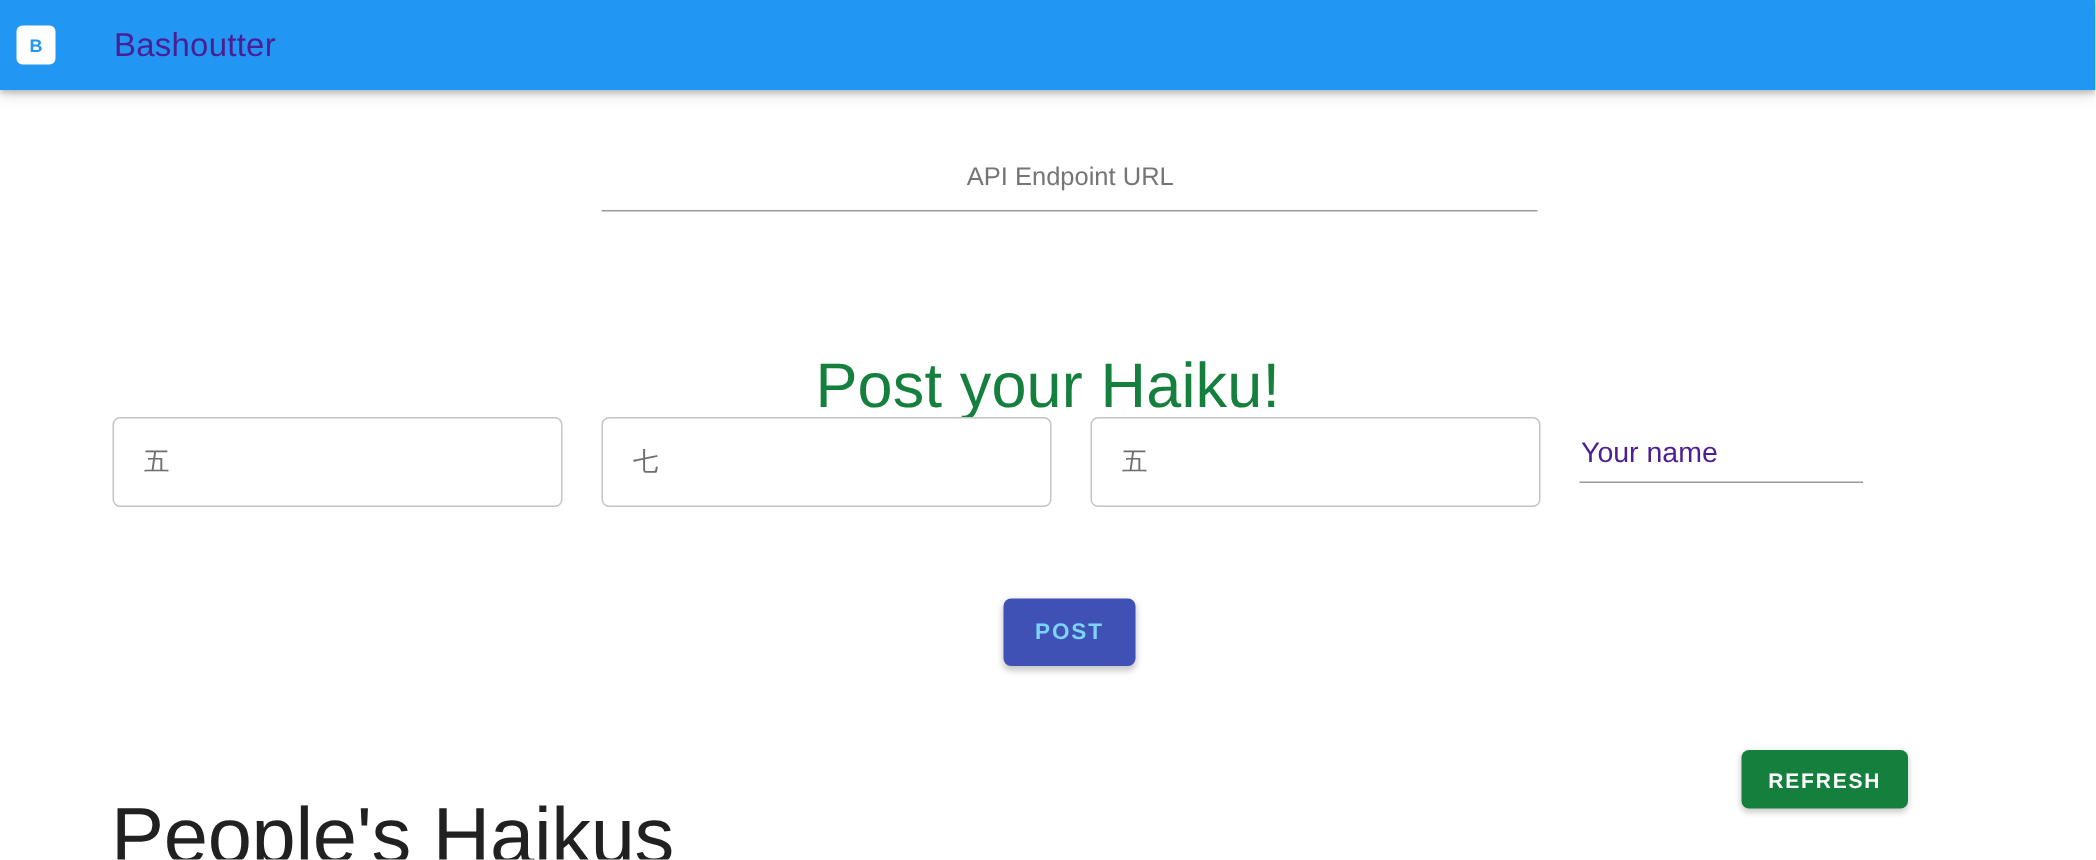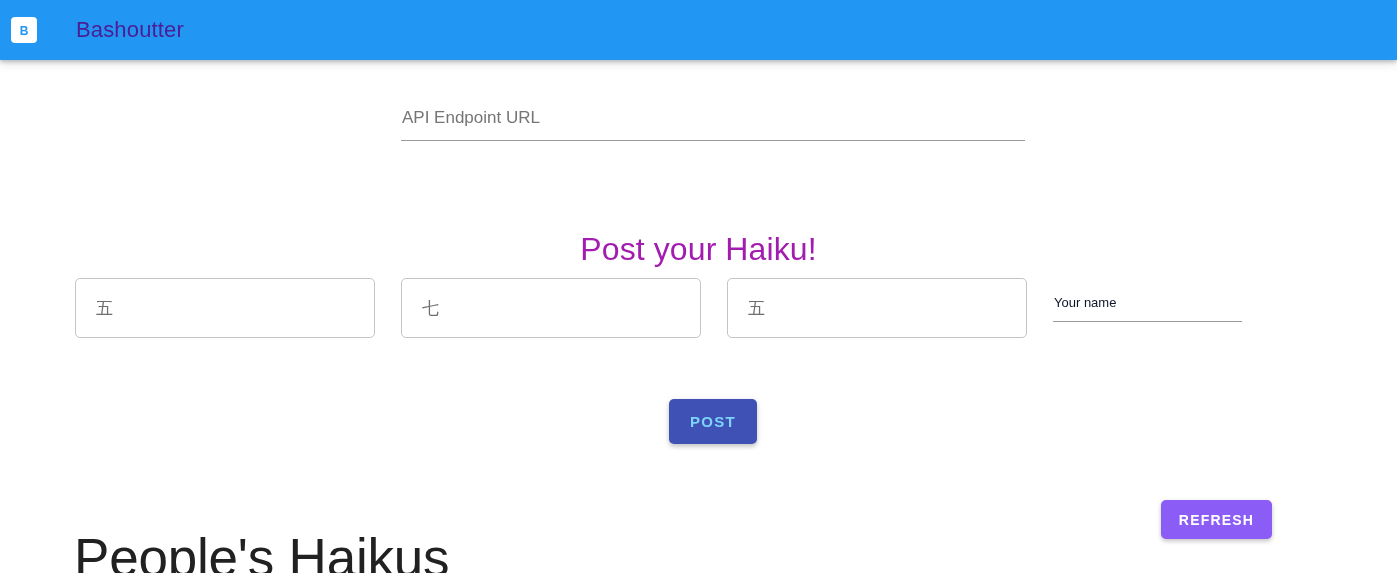--- a/index.html
+++ b/index.html
@@ -59,20 +59,21 @@
     height: 513px;
     background: #ffffff;
   }
 
   
   .api-field {
     position: absolute;
     left: 401px;
     top: 46px;
     width: 624px;
+    text-align: center;
   }
   .api-field .ph {
     display: block;
     font-size: 17px;
     color: #757575;
     line-height: 24px;
     padding: 0 0 10px 1px;
     font-weight: 400;
     white-space: nowrap;
   }
@@ -82,23 +83,23 @@
     background: #9a9a9a;
   }
 
   
   .post-heading {
     position: absolute;
     top: 140px;
     left: 0;
     width: 1397px;
     text-align: center;
-    font-size: 32px;
-    font-weight: 400;
-    color: #a21caf;
+    font-size: 42px;
+    font-weight: 400;
+    color: #15803d;
     letter-spacing: 0.1px;
     line-height: 44px;
   }
 
   
   .haiku-row {
     position: absolute;
     top: 218px;
     left: 0;
     width: 1397px;
@@ -129,22 +130,22 @@
   .box-3 { left: 727px; }
 
   .name-field {
     position: absolute;
     left: 1053px;
     top: 14px;
     width: 189px;
   }
   .name-field .ph {
     display: block;
-    font-size: 13px;
-    color: #0f172a;
+    font-size: 19px;
+    color: #4c1d95;
     line-height: 22px;
     padding: 0 0 7px 1px;
     white-space: nowrap;
   }
   .name-field .rule {
     height: 1px;
     width: 100%;
     background: #9a9a9a;
   }
 
@@ -181,21 +182,21 @@
     line-height: 62px;
     letter-spacing: -0.2px;
     white-space: nowrap;
   }
   .refresh-btn {
     position: absolute;
     left: 1161px;
     top: 440px;
     width: 111px;
     height: 39px;
-    background: #8b5cf6;
+    background: #15803d;
     color: #ffffff;
     border: none;
     border-radius: 5px;
     font-family: "Liberation Sans", sans-serif;
     font-size: 14px;
     font-weight: 600;
     letter-spacing: 1.2px;
     cursor: pointer;
     box-shadow: 0 3px 4px rgba(0,0,0,0.14), 0 1px 5px rgba(0,0,0,0.10);
     display: flex;

